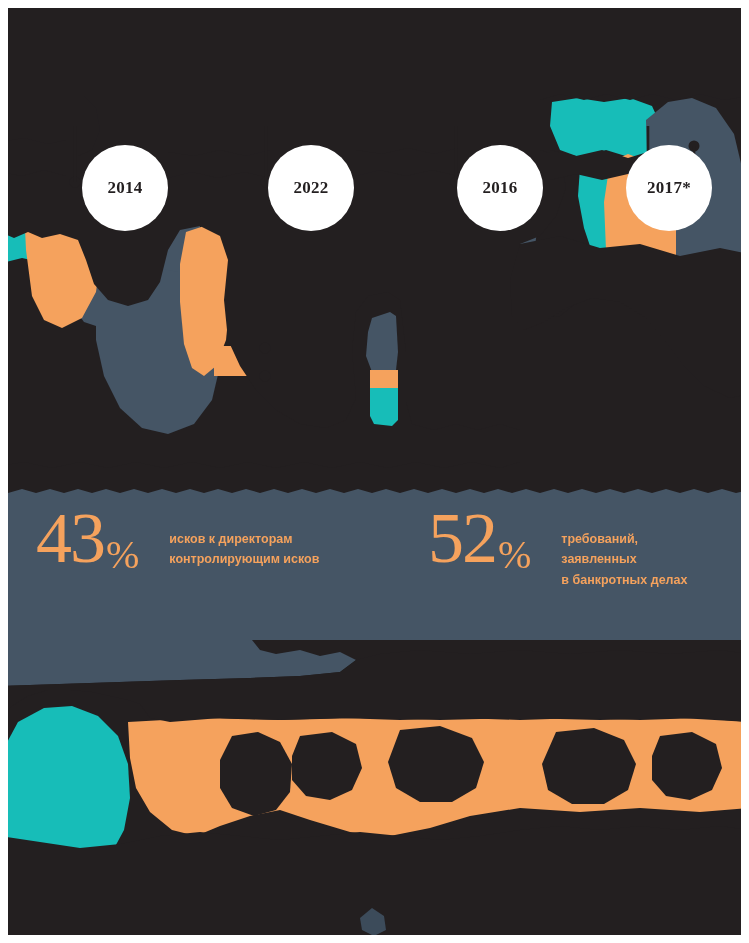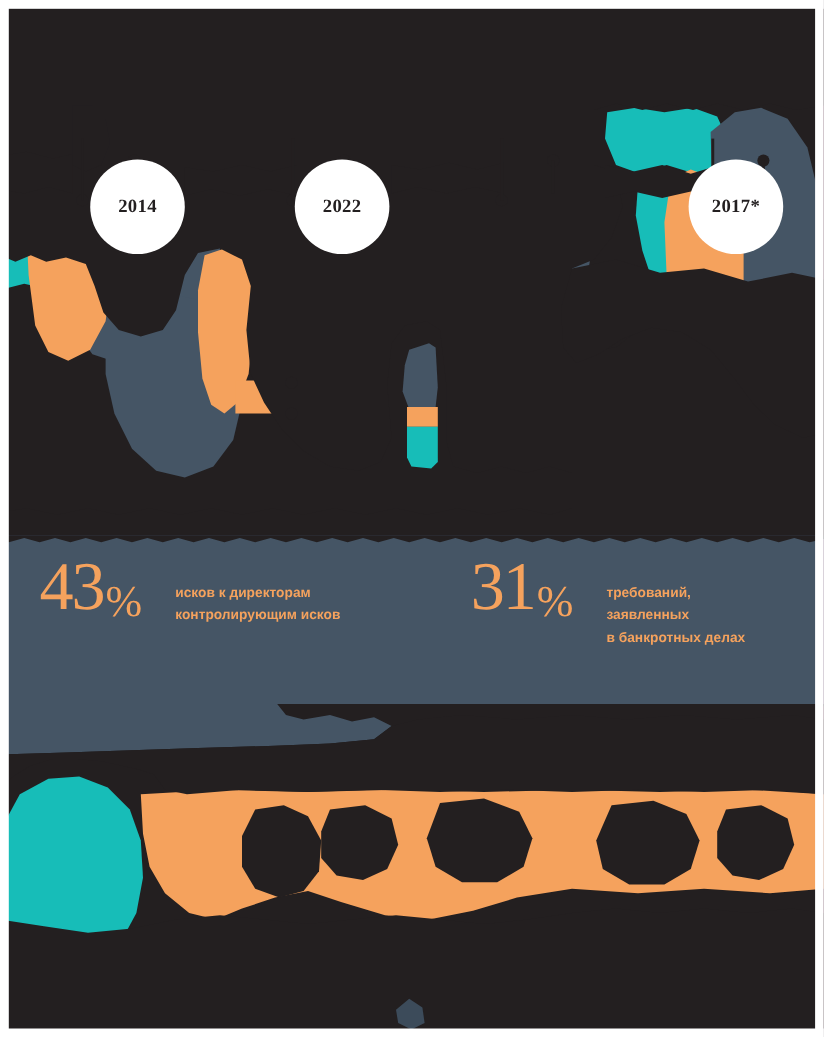--- a/index.html
+++ b/index.html
@@ -74,21 +74,21 @@
     align-items: flex-start;
   }
   .stat-figure {
     display: flex;
     align-items: baseline;
     color: #f5a25d;
     font-family: "Liberation Serif", serif;
     line-height: .82;
   }
   .stat-number {
-    font-size: 62px;
+    font-size: 72px;
     font-weight: 400;
     letter-spacing: -2px;
   }
   .stat-percent {
     font-size: 40px;
     font-weight: 400;
     margin-left: 2px;
     position: relative;
     top: 6px;
   }
@@ -211,20 +211,23 @@
         <circle cx="265" cy="376" r="5.5"></circle>
       </g>
     </svg>
 
     <div class="year-bubble" style="left:82px;  top:145px; width:86px; height:86px; font-size:17px;">
       <span>2014</span>
     </div>
     <div class="year-bubble" style="left:268px; top:145px; width:86px; height:86px; font-size:17px;">
       <span>2022</span>
     </div>
+    <div class="year-bubble" style="left:457px; top:145px; width:86px; height:86px; font-size:17px;">
+      <span>2016</span>
+    </div>
     <div class="year-bubble" style="left:626px; top:145px; width:86px; height:86px; font-size:17px;">
       <span>2017*</span>
     </div>
   </div>
 
   <div id="stats-panel">
 
     <svg id="stats-torn-top" viewBox="0 0 749 12" preserveAspectRatio="none">
       <path fill="#231f20" d="M0,0 L749,0 L749,4 L736,7 L722,3 L708,7 L694,3 L680,7 L666,3 L652,7 L638,3 L624,7 L610,3
                L596,7 L582,3 L568,7 L554,3 L540,7 L526,3 L512,7 L498,3 L484,7 L470,3 L456,7 L442,3 L428,7
@@ -239,21 +242,21 @@
         <span class="stat-percent">%</span>
       </div>
       <div class="stat-caption">
         <div>исков к директорам</div>
         <div>контролирующим исков</div>
       </div>
     </div>
 
     <div class="stat-block" style="left:428px; top:22px;">
       <div class="stat-figure">
-        <span class="stat-number">31</span>
+        <span class="stat-number">52</span>
         <span class="stat-percent">%</span>
       </div>
       <div class="stat-caption">
         <div>требований,</div>
         <div>заявленных</div>
         <div>в банкротных делах</div>
       </div>
     </div>
   </div>
 

